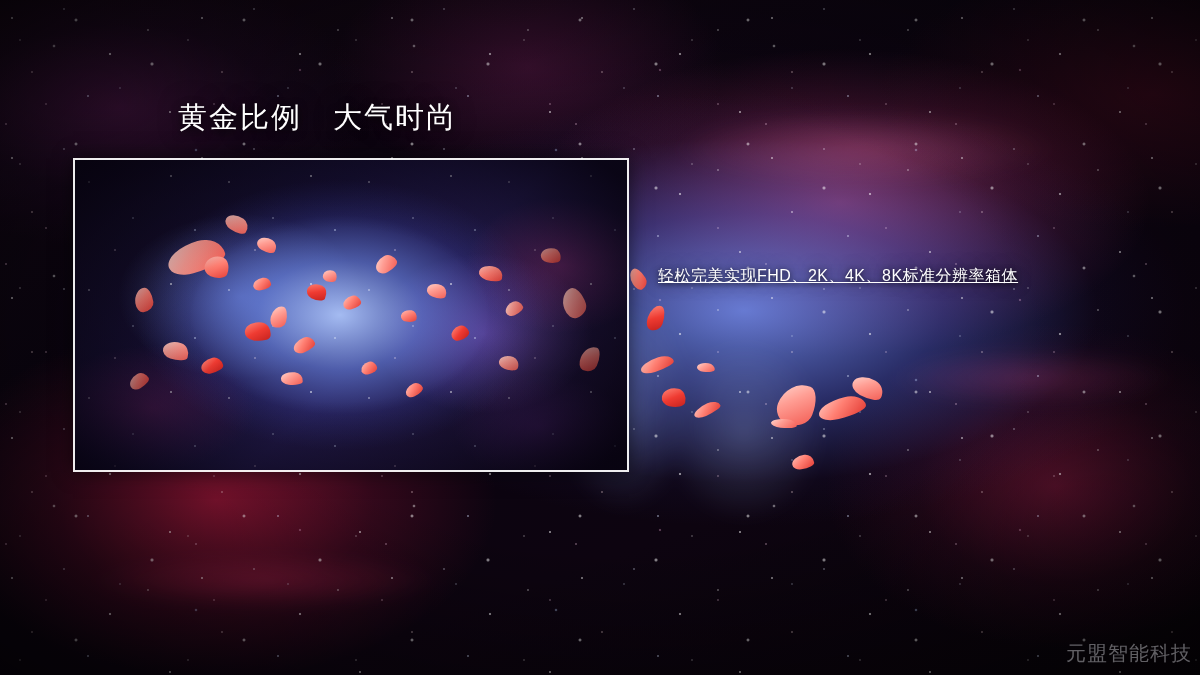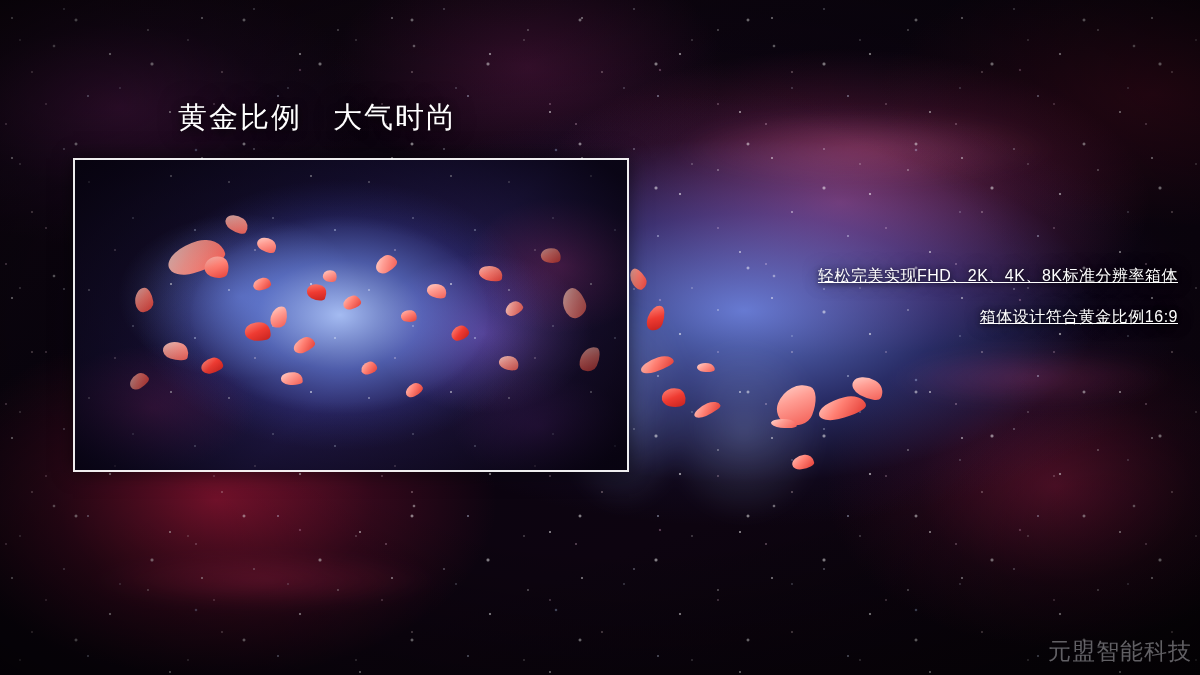--- a/index.html
+++ b/index.html
@@ -1,21 +1,20 @@
 <!DOCTYPE html>
 <html lang="zh"><head>
 <meta charset="utf-8">
 <style>
   html,body{margin:0;padding:0;background:#000;}
   #slide{
     position:relative;width:1200px;height:675px;overflow:hidden;
     background:#14532d;
     font-family:"Liberation Sans","DejaVu Sans",sans-serif;
     user-select:none;
-    text-align:right;
   }
   .layer{position:absolute;inset:0;pointer-events:none;}
 
   
   #bg-base{
     background:
       radial-gradient(ellipse 46% 40% at 62% 46%, rgba(120,150,255,.80) 0%, rgba(80,100,220,.42) 36%, rgba(40,40,120,.10) 64%, rgba(0,0,0,0) 80%),
       radial-gradient(ellipse 34% 30% at 70% 30%, rgba(205,70,120,.62) 0%, rgba(150,40,90,.30) 45%, rgba(0,0,0,0) 76%),
       radial-gradient(ellipse 30% 34% at 18% 74%, rgba(210,30,70,.60) 0%, rgba(150,20,55,.28) 44%, rgba(0,0,0,0) 78%),
       radial-gradient(ellipse 26% 26% at 10% 16%, rgba(120,35,110,.38) 0%, rgba(60,20,70,.16) 48%, rgba(0,0,0,0) 80%),
@@ -121,21 +120,21 @@
   }
   #body-text{
     position:absolute;left:658px;top:255px;width:520px;
     color:#ffffff;font-size:16px;line-height:41px;letter-spacing:.5px;
     text-shadow:0 1px 5px rgba(0,0,0,.8),0 0 16px rgba(0,0,0,.55);
     text-decoration:underline;
   }
   #body-text .line{white-space:nowrap;}
   #watermark{
     position:absolute;right:8px;bottom:8px;
-    color:rgba(190,190,195,.50);font-size:23px;letter-spacing:1px;
+    color:rgba(190,190,195,.50);font-size:20px;letter-spacing:1px;
   }
 </style>
 </head>
 <body>
 
 <div id="slide">
 
   <div class="layer" id="bg-base"></div>
   <div class="layer" id="bg-wisp"></div>
   <div class="layer stars" id="stars-a"></div>
@@ -194,18 +193,17 @@
       </div>
 
       <div id="inner-vig"></div>
     </div>
   </div>
 
   <div id="title">黄金比例　大气时尚</div>
 
   <div id="body-text">
     <div class="line">轻松完美实现FHD、2K、4K、8K标准分辨率箱体</div>
-    <div class="line">箱体设计符合黄金比例16:9</div>
   </div>
 
   <div id="watermark">元盟智能科技</div>
 
 </div>
 
 </body></html>

